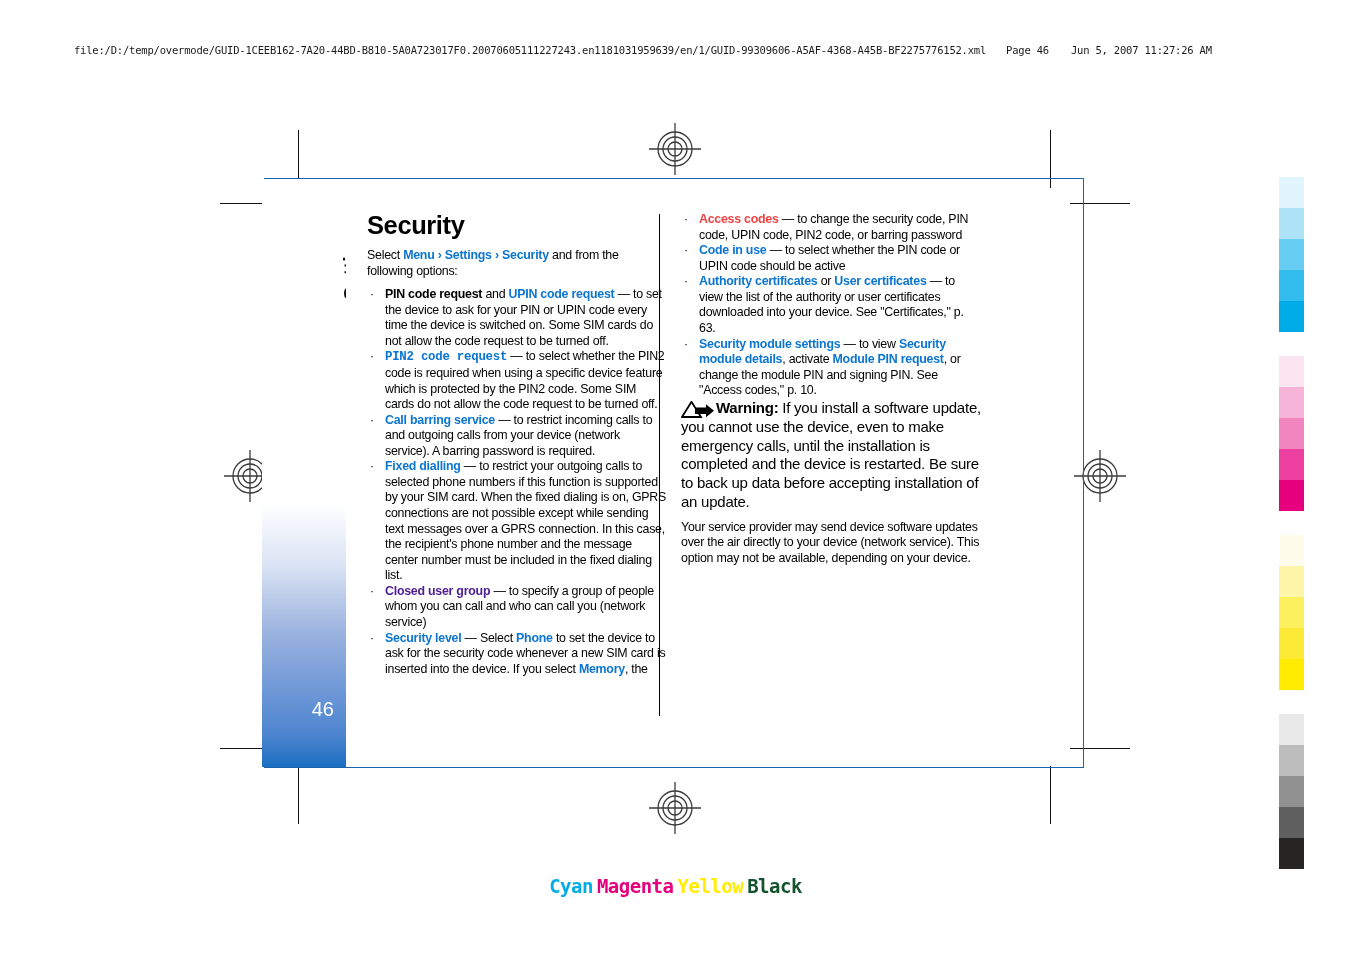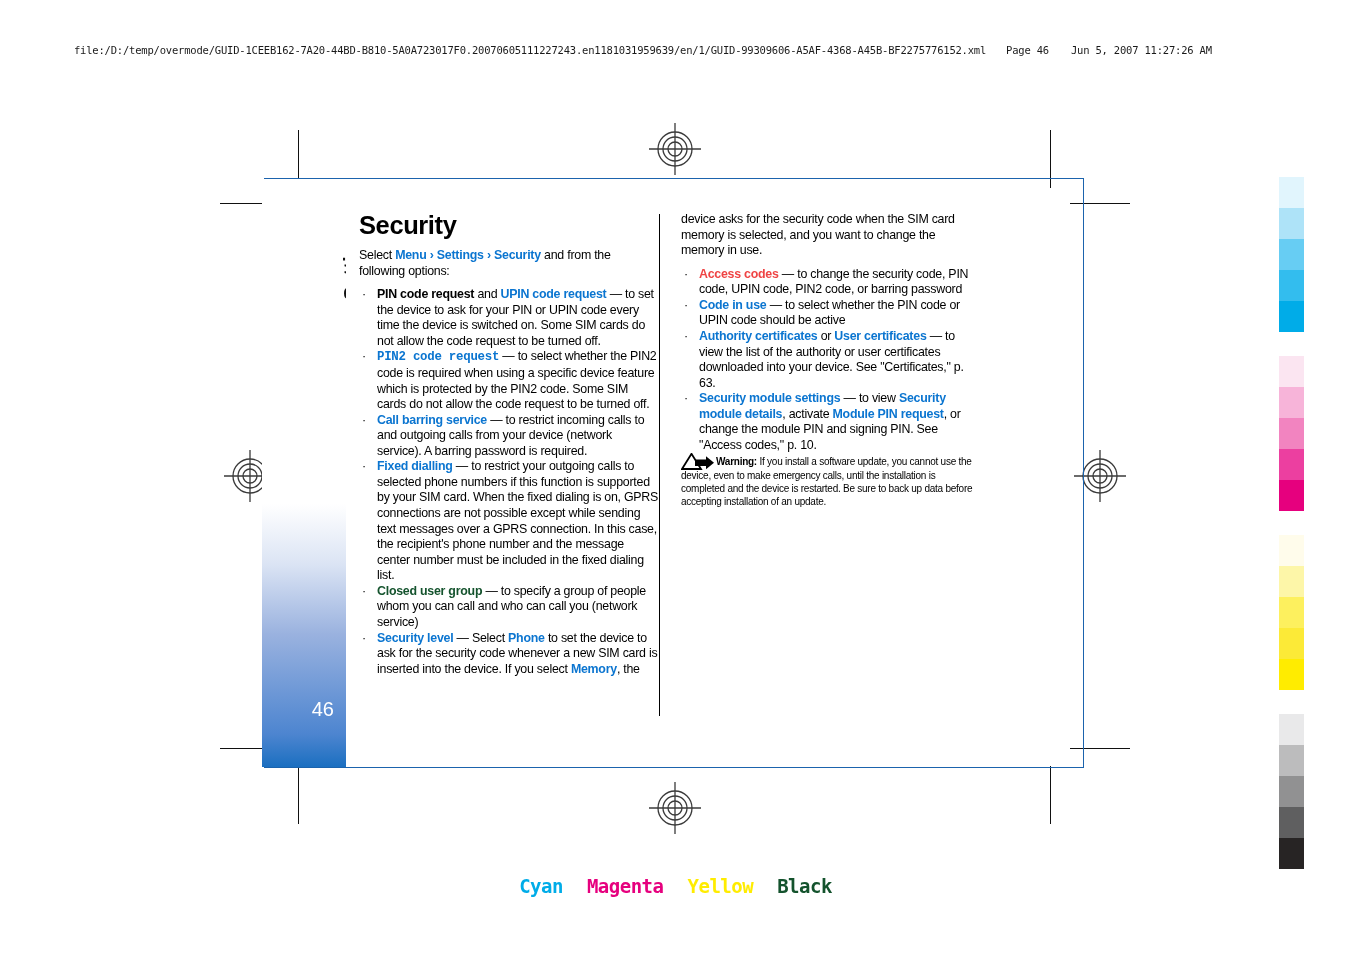--- a/index.html
+++ b/index.html
@@ -99,21 +99,21 @@
     left: 359px;
     top: 212px;
     width: 625px;
     height: 520px;
   }
   .col {
     position: absolute;
     top: 0;
     width: 300px;
   }
-  #col-left  { left: 0px; }
+  #col-left  { left: 8px; }
   #col-right { left: 322px; }
 
   #col-divider {
     position: absolute;
     left: 659px;
     top: 214px;
     width: 1px;
     height: 502px;
     background: #000;
   }
@@ -172,21 +172,21 @@
   .chev {
     color: #0b75d0;
     font-weight: bold;
   }
 
   
   .warning-para {
     position: relative;
     margin: 0 0 8px 0;
     font-family: "Liberation Sans", sans-serif;
-    font-size: 10px;
+    font-size: 15px;
     line-height: 1.255;
     color: #000;
     letter-spacing: -0.25px;
   }
   .warn-icon {
     display: inline-block;
     vertical-align: -5px;
     width: 34px;
     height: 17px;
     margin-right: 1px;
@@ -208,21 +208,21 @@
     position: absolute;
     left: 0;
     top: 875px;
     width: 1351px;
     text-align: center;
     font-family: "DejaVu Sans Mono", monospace;
     font-weight: bold;
     font-size: 19px;
     letter-spacing: -0.5px;
   }
-  #colour-words span { margin: 0 12px; }
+  #colour-words span { margin: 0 2px; }
 </style>
 </head>
 <body>
 
 <div id="print-header"><span>file:/D:/temp/overmode/GUID-1CEEB162-7A20-44BD-B810-5A0A723017F0.20070605111227243.en1181031959639/en/1/GUID-99309606-A5AF-4368-A45B-BF2275776152.xml</span><span class="gap-a"></span><span>Page 46</span><span class="gap-b"></span><span>Jun 5, 2007 11:27:26 AM</span></div>
 
 <div class="crop-v" style="left:298px; top:130px;"></div>
 <div class="crop-h" style="left:220px; top:203px;"></div>
 <div class="crop-v" style="left:1050px; top:130px;"></div>
 <div class="crop-h" style="left:1070px; top:203px;"></div>
@@ -306,33 +306,32 @@
 
       <li>
         <span class="bullet-dot">·</span><span class="lnk" style="color: rgb(11, 117, 208);">Call barring service</span><span> — to restrict incoming calls to and outgoing calls from your device (network service). A barring password is required.</span>
       </li>
 
       <li>
         <span class="bullet-dot">·</span><span class="lnk" style="color: rgb(11, 117, 208);">Fixed dialling</span><span> — to restrict your outgoing calls to selected phone numbers if this function is supported by your SIM card. When the fixed dialing is on, GPRS connections are not possible except while sending text messages over a GPRS connection. In this case, the recipient's phone number and the message center number must be included in the fixed dialing list.</span>
       </li>
 
       <li>
-        <span class="bullet-dot">·</span><span class="lnk" style="color: #14532d;">Closed user group</span><span> — to specify a group of people whom you can call and who can call you (network service)</span>
+        <span class="bullet-dot">·</span><span class="lnk" style="color: #4c1d95;">Closed user group</span><span> — to specify a group of people whom you can call and who can call you (network service)</span>
       </li>
 
       <li>
         <span class="bullet-dot">·</span><span class="lnk" style="color: rgb(11, 117, 208);">Security level</span><span> — Select </span><span class="lnk" style="color: rgb(11, 117, 208);">Phone</span><span> to set the device to ask for the security code whenever a new SIM card is inserted into the device. If you select </span><span class="lnk" style="color: rgb(11, 117, 208);">Memory</span><span>, the</span>
       </li>
 
     </ul>
   </div>
 
   <div class="col" id="col-right">
 
-    <p class="body">device asks for the security code when the SIM card memory is selected, and you want to change the memory in use.</p>
 
     <ul class="bullets">
 
       <li>
         <span class="bullet-dot">·</span><span class="lnk" style="color: #ef4444;">Access codes</span><span> — to change the security code, PIN code, UPIN code, PIN2 code, or barring password</span>
       </li>
 
       <li>
         <span class="bullet-dot">·</span><span class="lnk" style="color: rgb(11, 117, 208);">Code in use</span><span> — to select whether the PIN code or UPIN code should be active</span>
       </li>
@@ -346,20 +345,21 @@
       </li>
 
     </ul>
 
 
     <p class="warning-para"><span class="warn-icon"><svg viewBox="0 0 34 17" width="34" height="17">
             <polygon points="1,16 10.5,0.8 20,16" fill="none" stroke="#000" stroke-width="1.8" stroke-linejoin="miter"></polygon>
             <polygon points="14,6.5 25,6.5 25,3.2 33,9.8 25,16.2 25,12.9 14,12.9" fill="#000"></polygon>
           </svg></span><span class="warn-label">Warning:</span><span> If you install a software update, you cannot use the device, even to make emergency calls, until the installation is completed and the device is restarted. Be sure to back up data before accepting installation of an update.</span></p>
 
+    <p class="body">Your service provider may send device software updates over the air directly to your device (network service). This option may not be available, depending on your device.</p>
 
   </div>
 </div>
 
 <div id="color-bars">
   <div class="bar-group">
     <div class="swatch" style="background: rgb(225, 245, 253);"></div>
     <div class="swatch" style="background: rgb(174, 227, 248);"></div>
     <div class="swatch" style="background: rgb(103, 205, 243);"></div>
     <div class="swatch" style="background: rgb(51, 189, 238);"></div>

